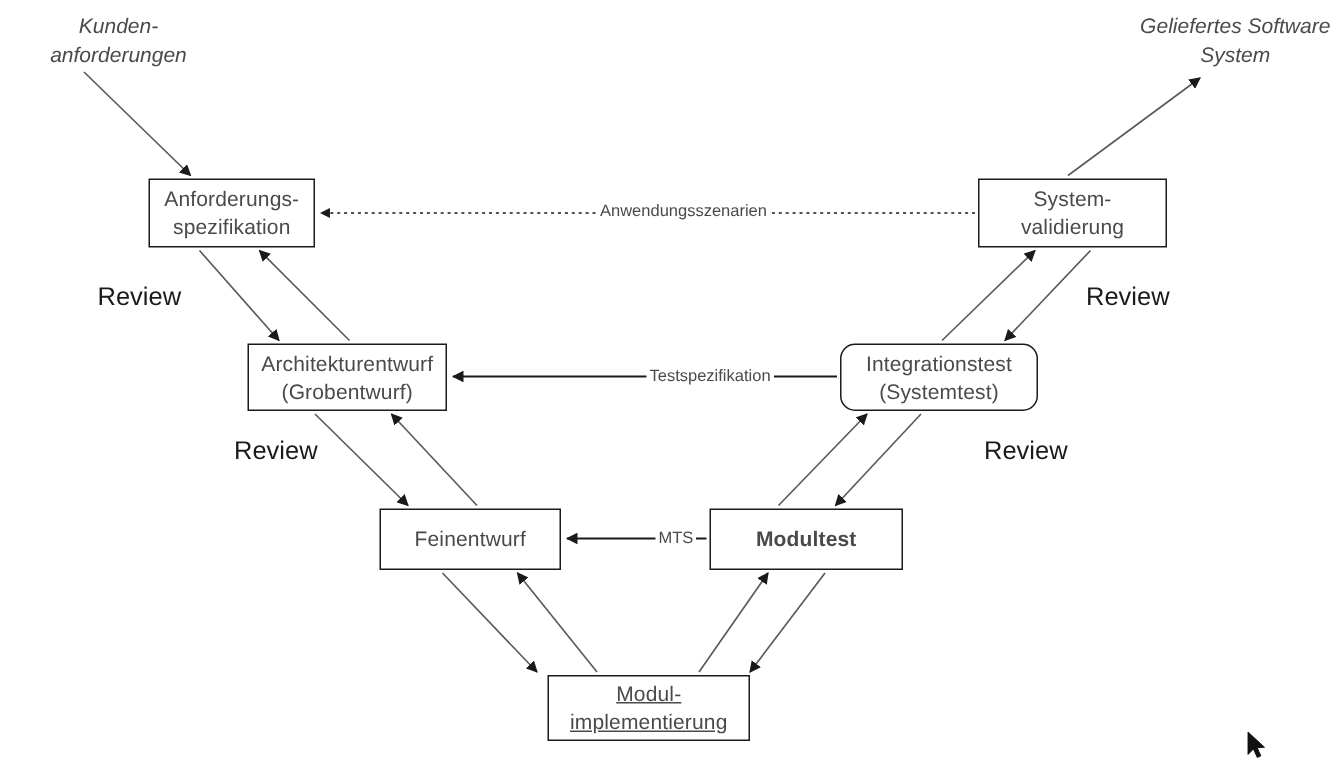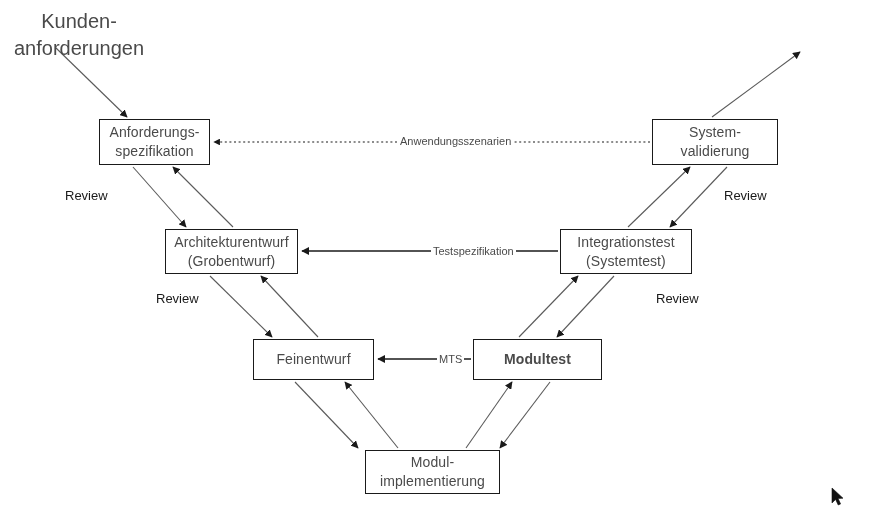--- a/index.html
+++ b/index.html
@@ -42,28 +42,29 @@
     letter-spacing: 0.1px;
   }
   .node .node-label {
     display: block;
     white-space: pre-line;
   }
   .free-text {
     position: absolute;
     text-align: center;
     color: #4a4a4a;
-    font-size: 20px;
+    font-size: 14px;
     line-height: 1.35;
     white-space: pre-line;
+    font-style: italic;
   }
   .review-text {
     position: absolute;
     color: #1a1a1a;
-    font-size: 13px;
+    font-size: 17px;
     line-height: 1;
     white-space: nowrap;
   }
   .edge-text {
     position: absolute;
     color: #4a4a4a;
     font-size: 11px;
     line-height: 1;
     background: #ffffff;
     padding: 0 2px;
@@ -128,41 +129,43 @@
   <div class="node" style="left:652px; top:119px; width:126px; height:46px;">
     <span class="node-label">System-
 validierung</span>
   </div>
 
   <div class="node" style="left:165px; top:229px; width:133px; height:45px;">
     <span class="node-label">Architekturentwurf
 (Grobentwurf)</span>
   </div>
 
-  <div class="node" style="left:560px; top:229px; width:132px; height:45px;">
+  <div class="node" style="left:560px; top:229px; width:132px; height:45px;border-radius:10px;">
     <span class="node-label">Integrationstest
 (Systemtest)</span>
   </div>
 
   <div class="node" style="left:253px; top:339px; width:121px; height:41px;justify-content:center;">
     <span class="node-label">Feinentwurf</span>
   </div>
 
   <div class="node" style="left:473px; top:339px; width:129px; height:41px;font-weight:bold;">
     <span class="node-label">Modultest</span>
   </div>
 
-  <div class="node" style="left:365px; top:450px; width:135px; height:44px;">
+  <div class="node" style="left:365px; top:450px; width:135px; height:44px;text-decoration:underline;">
     <span class="node-label">Modul-
 implementierung</span>
   </div>
 
   <div class="free-text" style="left:14px; top:8px; width:130px;">Kunden-
 anforderungen</div>
 
+  <div class="free-text" style="left:756px; top:8px; width:135px;">Geliefertes Software
+System</div>
 
   <div class="review-text" style="left:65px; top:189px;">Review</div>
   <div class="review-text" style="left:156px; top:292px;">Review</div>
   <div class="review-text" style="left:724px; top:189px;">Review</div>
   <div class="review-text" style="left:656px; top:292px;">Review</div>
 
   <div class="edge-text" style="left:398px; top:136px;">Anwendungsszenarien</div>
   <div class="edge-text" style="left:388px; top:246px;margin-left:43px;">Testspezifikation</div>
   <div class="edge-text" style="left:413px; top:354px;margin-left:24px;">MTS</div>
 

